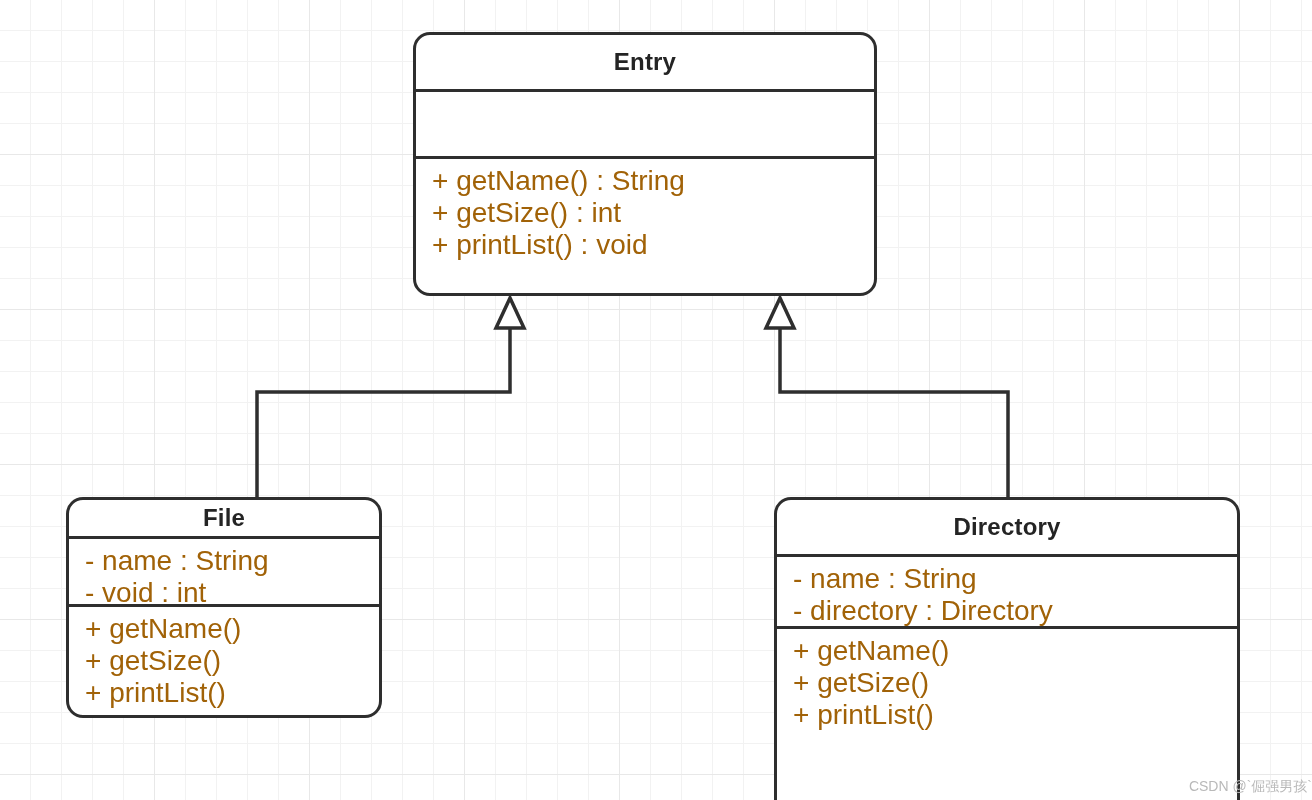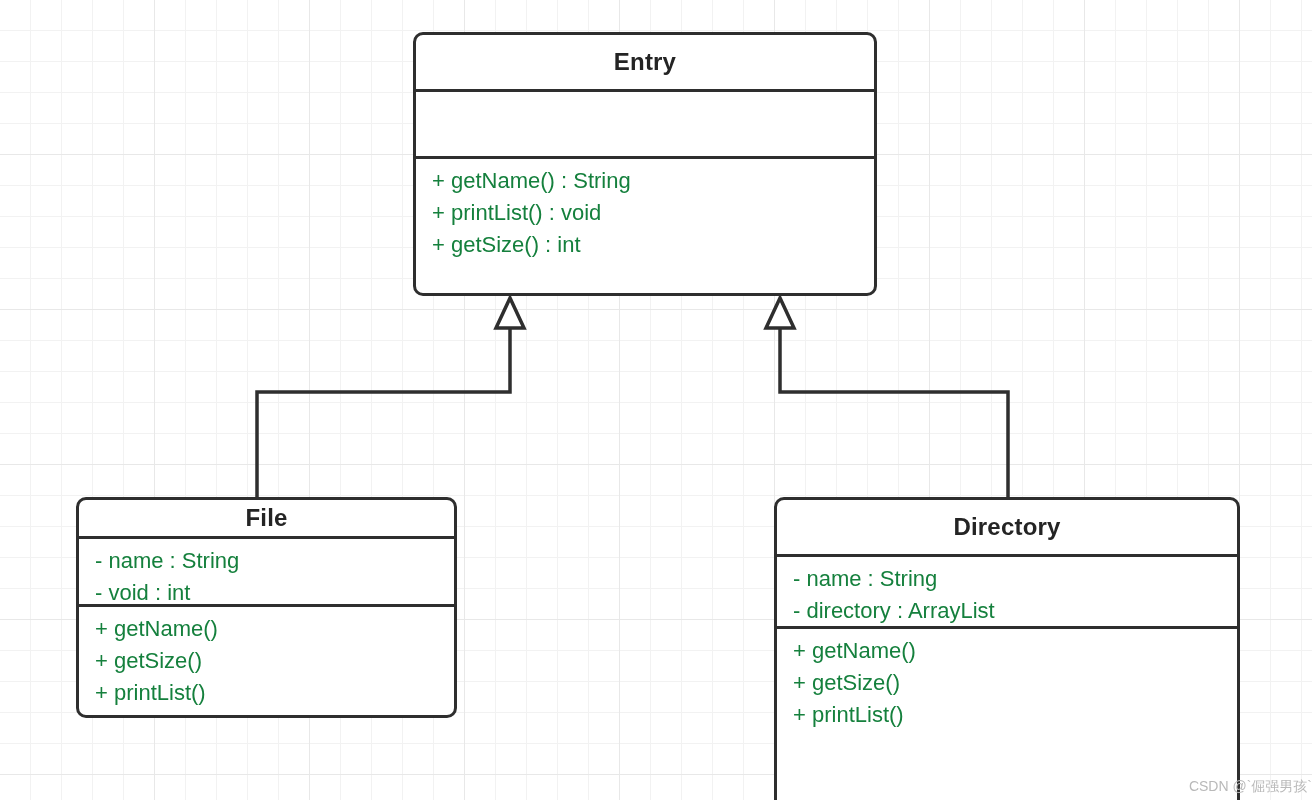--- a/index.html
+++ b/index.html
@@ -35,21 +35,21 @@
     width: 1312px;
     height: 800px;
     pointer-events: none;
   }
 
   .uml-class {
     position: absolute;
     box-sizing: border-box;
     background: #ffffff;
     border: 3px solid #2e2e2e;
-    border-radius: 10px;
+    border-radius: 17px;
     display: flex;
     flex-direction: column;
     overflow: hidden;
   }
 
   .uml-title {
     box-sizing: border-box;
     display: flex;
     align-items: center;
     justify-content: center;
@@ -66,33 +66,33 @@
     display: flex;
     flex-direction: column;
     justify-content: flex-start;
   }
 
   .uml-compartment.divided {
     border-bottom: 3px solid #2e2e2e;
   }
 
   .uml-member {
-    font-size: 22px;
+    font-size: 28px;
     line-height: 32px;
-    color: #15803d;
+    color: #a16207;
     white-space: pre;
   }
 
   
   #class-entry { left: 413px; top: 32px; width: 464px; height: 264px; }
   #class-entry .uml-title { height: 57px; }
   #class-entry .attrs { height: 67px; }
 
   
-  #class-file { left: 76px; top: 497px; width: 381px; height: 221px; }
+  #class-file { left: 66px; top: 497px; width: 316px; height: 221px; }
   #class-file .uml-title { height: 56px; }
   #class-file .attrs { height: 68px; }
 
   
   #class-directory { left: 774px; top: 497px; width: 466px; height: 343px; }
   #class-directory .uml-title { height: 57px; }
   #class-directory .attrs { height: 72px; }
 
   #watermark {
     position: absolute;
@@ -121,43 +121,43 @@
       <polygon points="780,298 766,328 794,328" fill="#ffffff" stroke="#2e2e2e" stroke-width="3.5" stroke-linejoin="miter"></polygon>
     </g>
   </svg>
 
   <div id="class-entry" class="uml-class">
     <div class="uml-title">Entry</div>
     <div class="uml-compartment attrs divided">
     </div>
     <div class="uml-compartment methods">
       <div class="uml-member">+ getName() : String</div>
+      <div class="uml-member">+ getSize() : int</div>
       <div class="uml-member">+ printList() : void</div>
-      <div class="uml-member">+ getSize() : int</div>
     </div>
   </div>
 
   <div id="class-file" class="uml-class">
     <div class="uml-title">File</div>
     <div class="uml-compartment attrs divided">
       <div class="uml-member">- name : String</div>
       <div class="uml-member">- void : int</div>
     </div>
     <div class="uml-compartment methods">
       <div class="uml-member">+ getName()</div>
       <div class="uml-member">+ getSize()</div>
       <div class="uml-member">+ printList()</div>
     </div>
   </div>
 
   <div id="class-directory" class="uml-class">
     <div class="uml-title">Directory</div>
     <div class="uml-compartment attrs divided">
       <div class="uml-member">- name : String</div>
-      <div class="uml-member">- directory : ArrayList</div>
+      <div class="uml-member">- directory : Directory</div>
     </div>
     <div class="uml-compartment methods">
       <div class="uml-member">+ getName()</div>
       <div class="uml-member">+ getSize()</div>
       <div class="uml-member">+ printList()</div>
     </div>
   </div>
 
   <div id="watermark">CSDN @`倔强男孩`</div>
 

